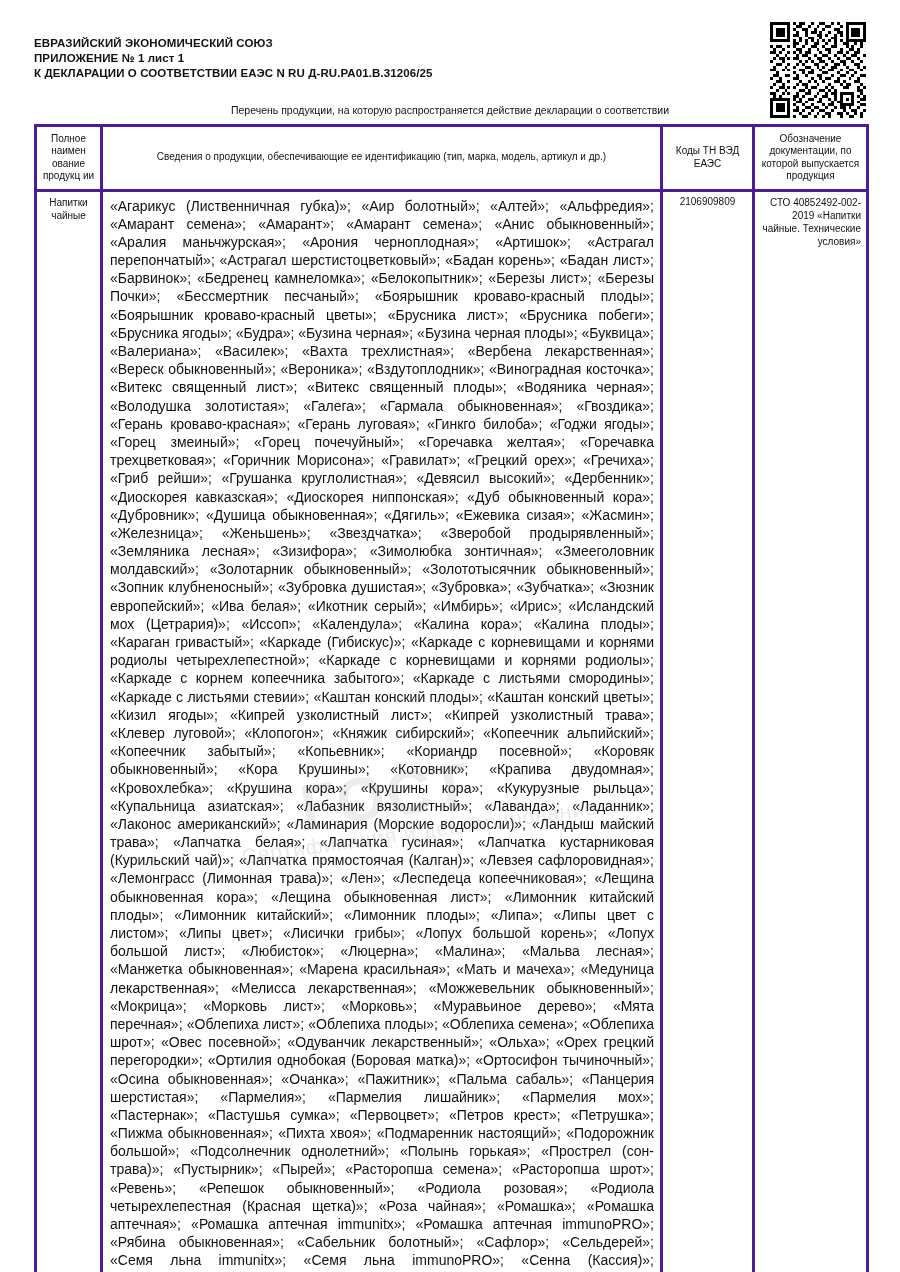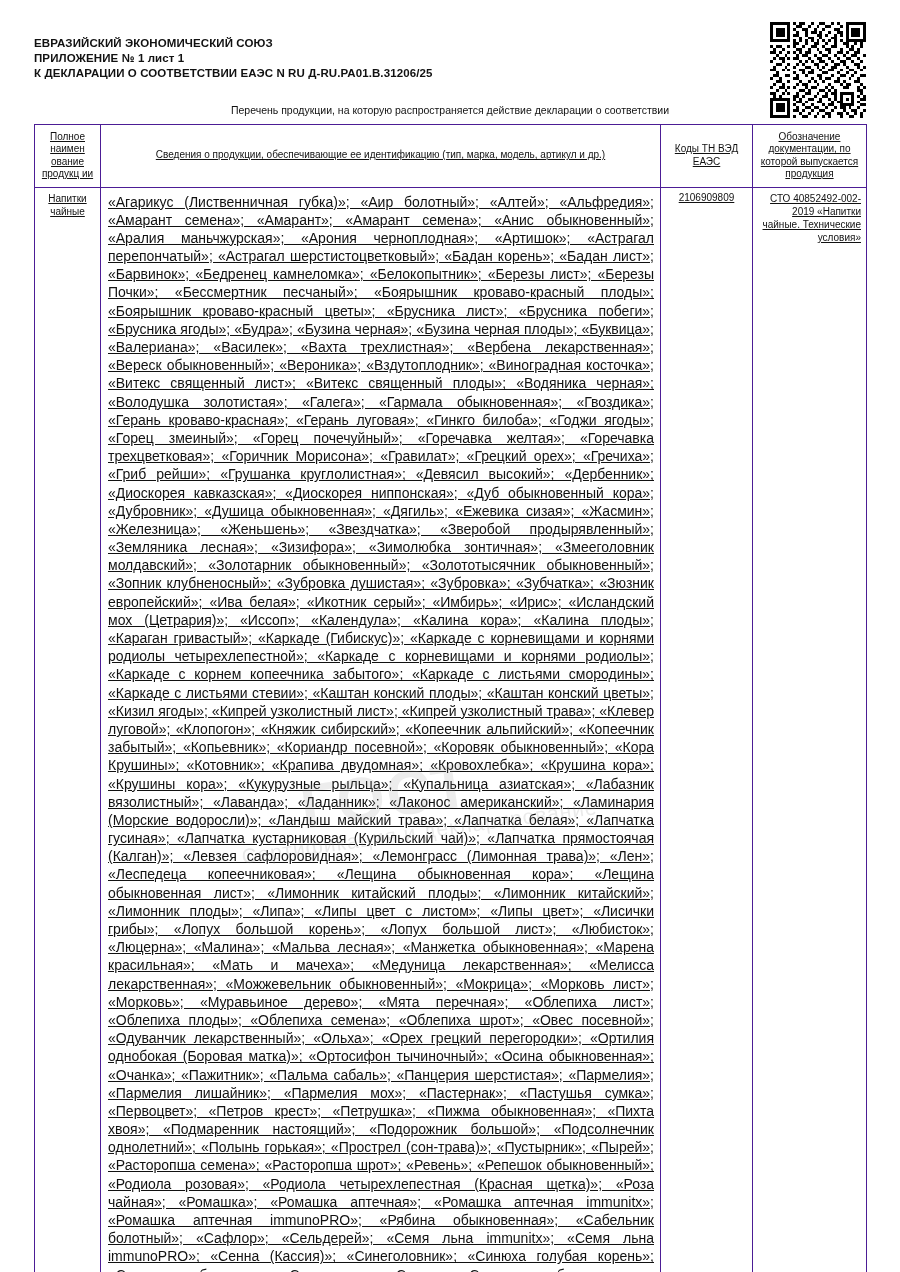--- a/index.html
+++ b/index.html
@@ -58,23 +58,22 @@
   }
 
   
   table.main {
     border-collapse: collapse;
     width: 832px;
     margin: 0 auto;
     table-layout: fixed;
   }
   table.main th, table.main td {
-    border: 1px solid #4c1d95;
+    border: 3px solid #4c1d95;
     vertical-align: top;
-    text-decoration: underline;
   }
   table.main th {
     font-size: 10px;
     font-weight: normal;
     text-align: center;
     vertical-align: middle;
     padding: 6px 4px;
     line-height: 1.25;
   }
   .col1 { width: 66px; }

